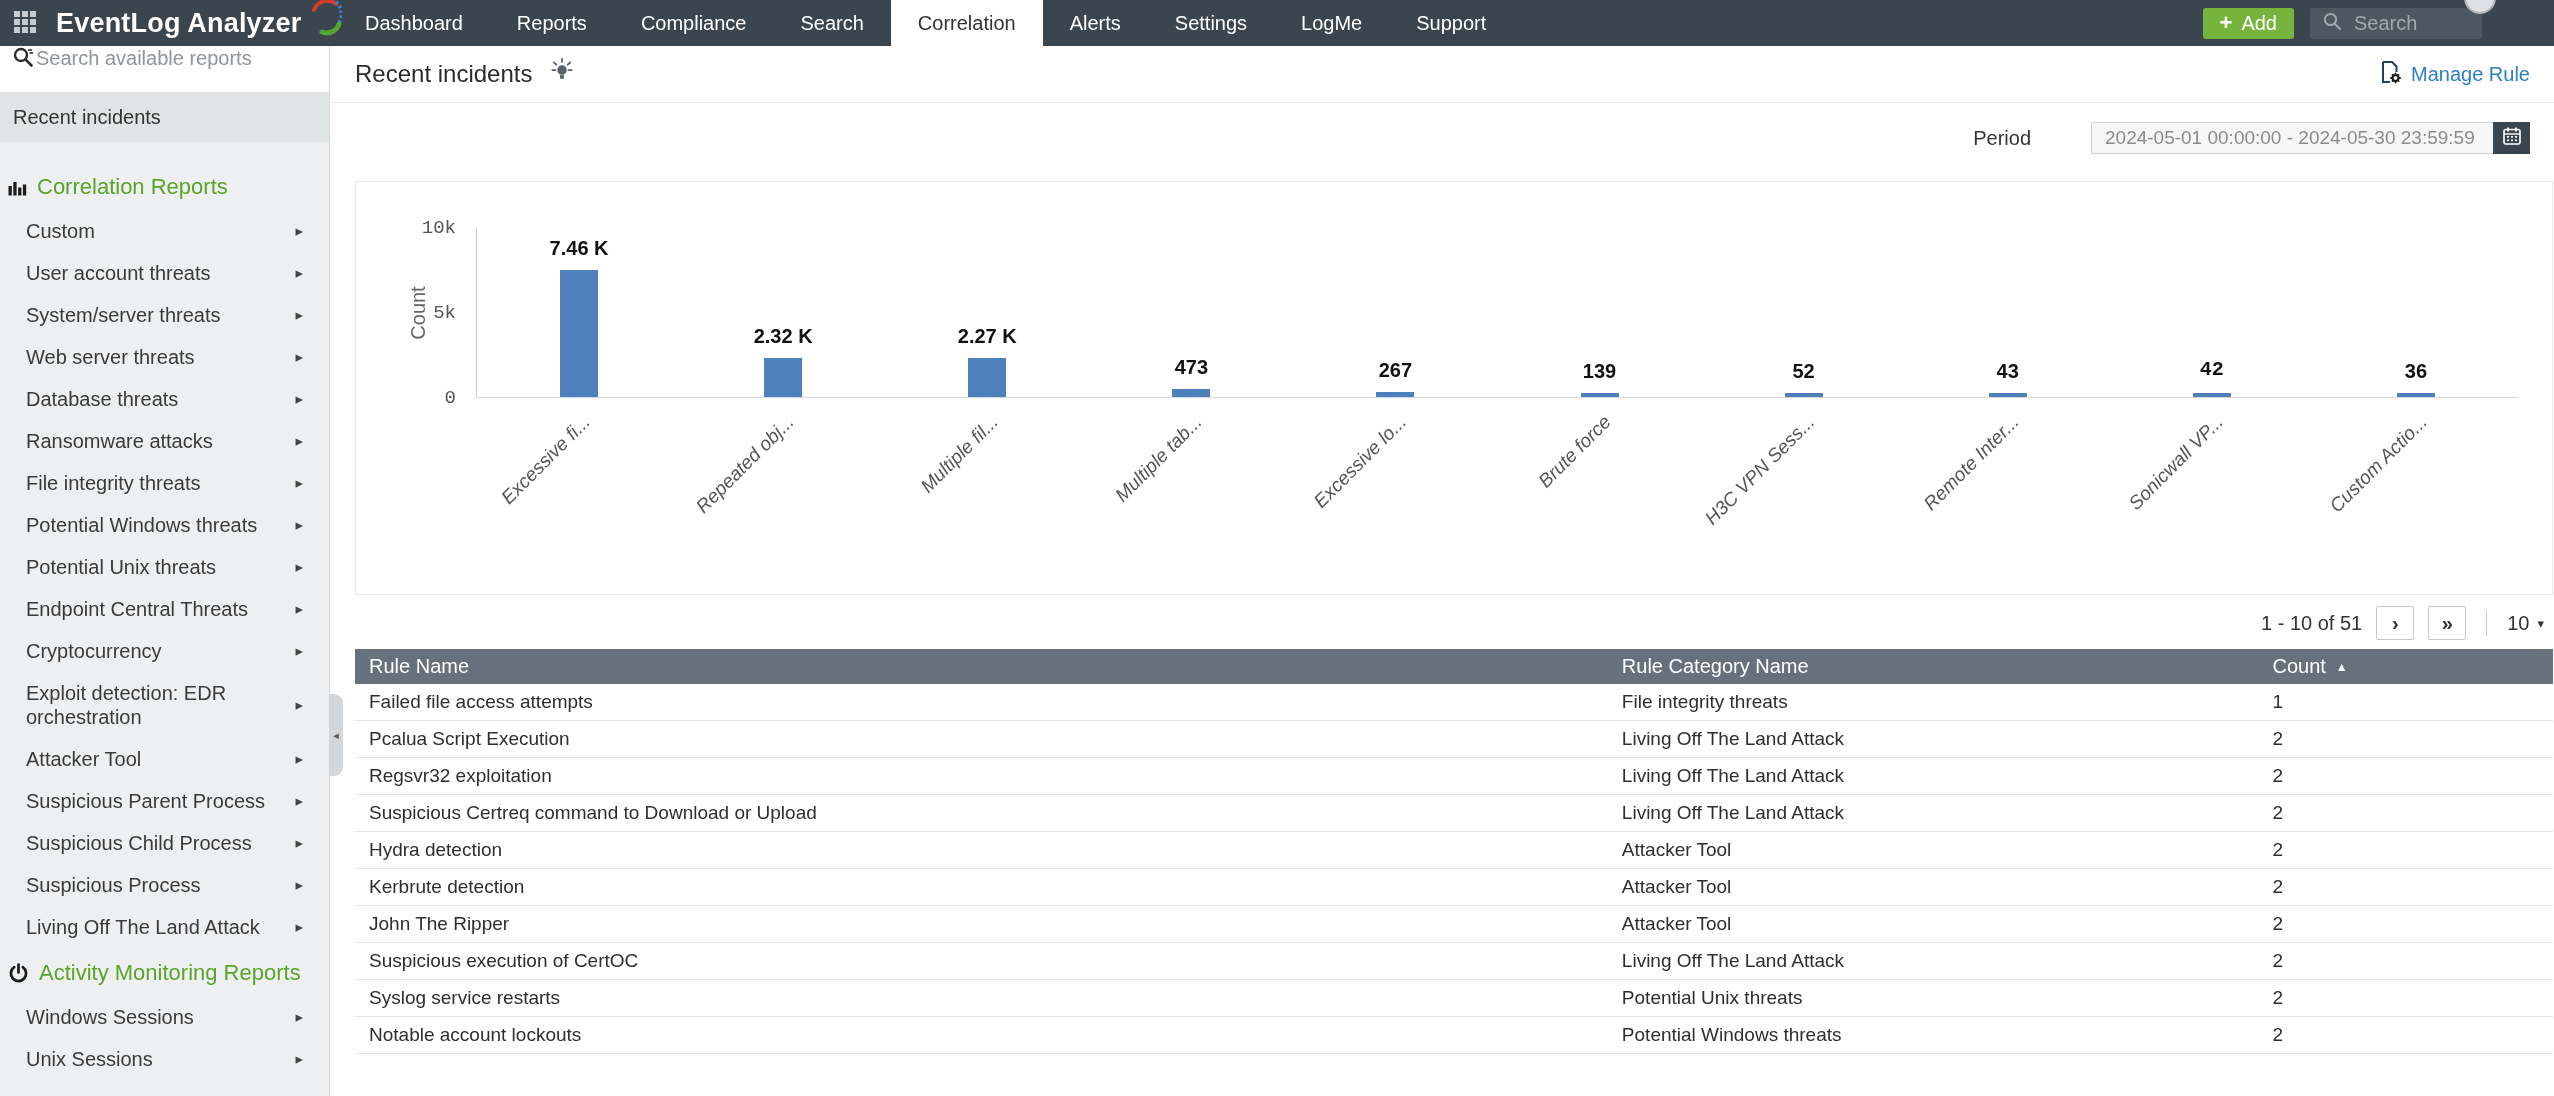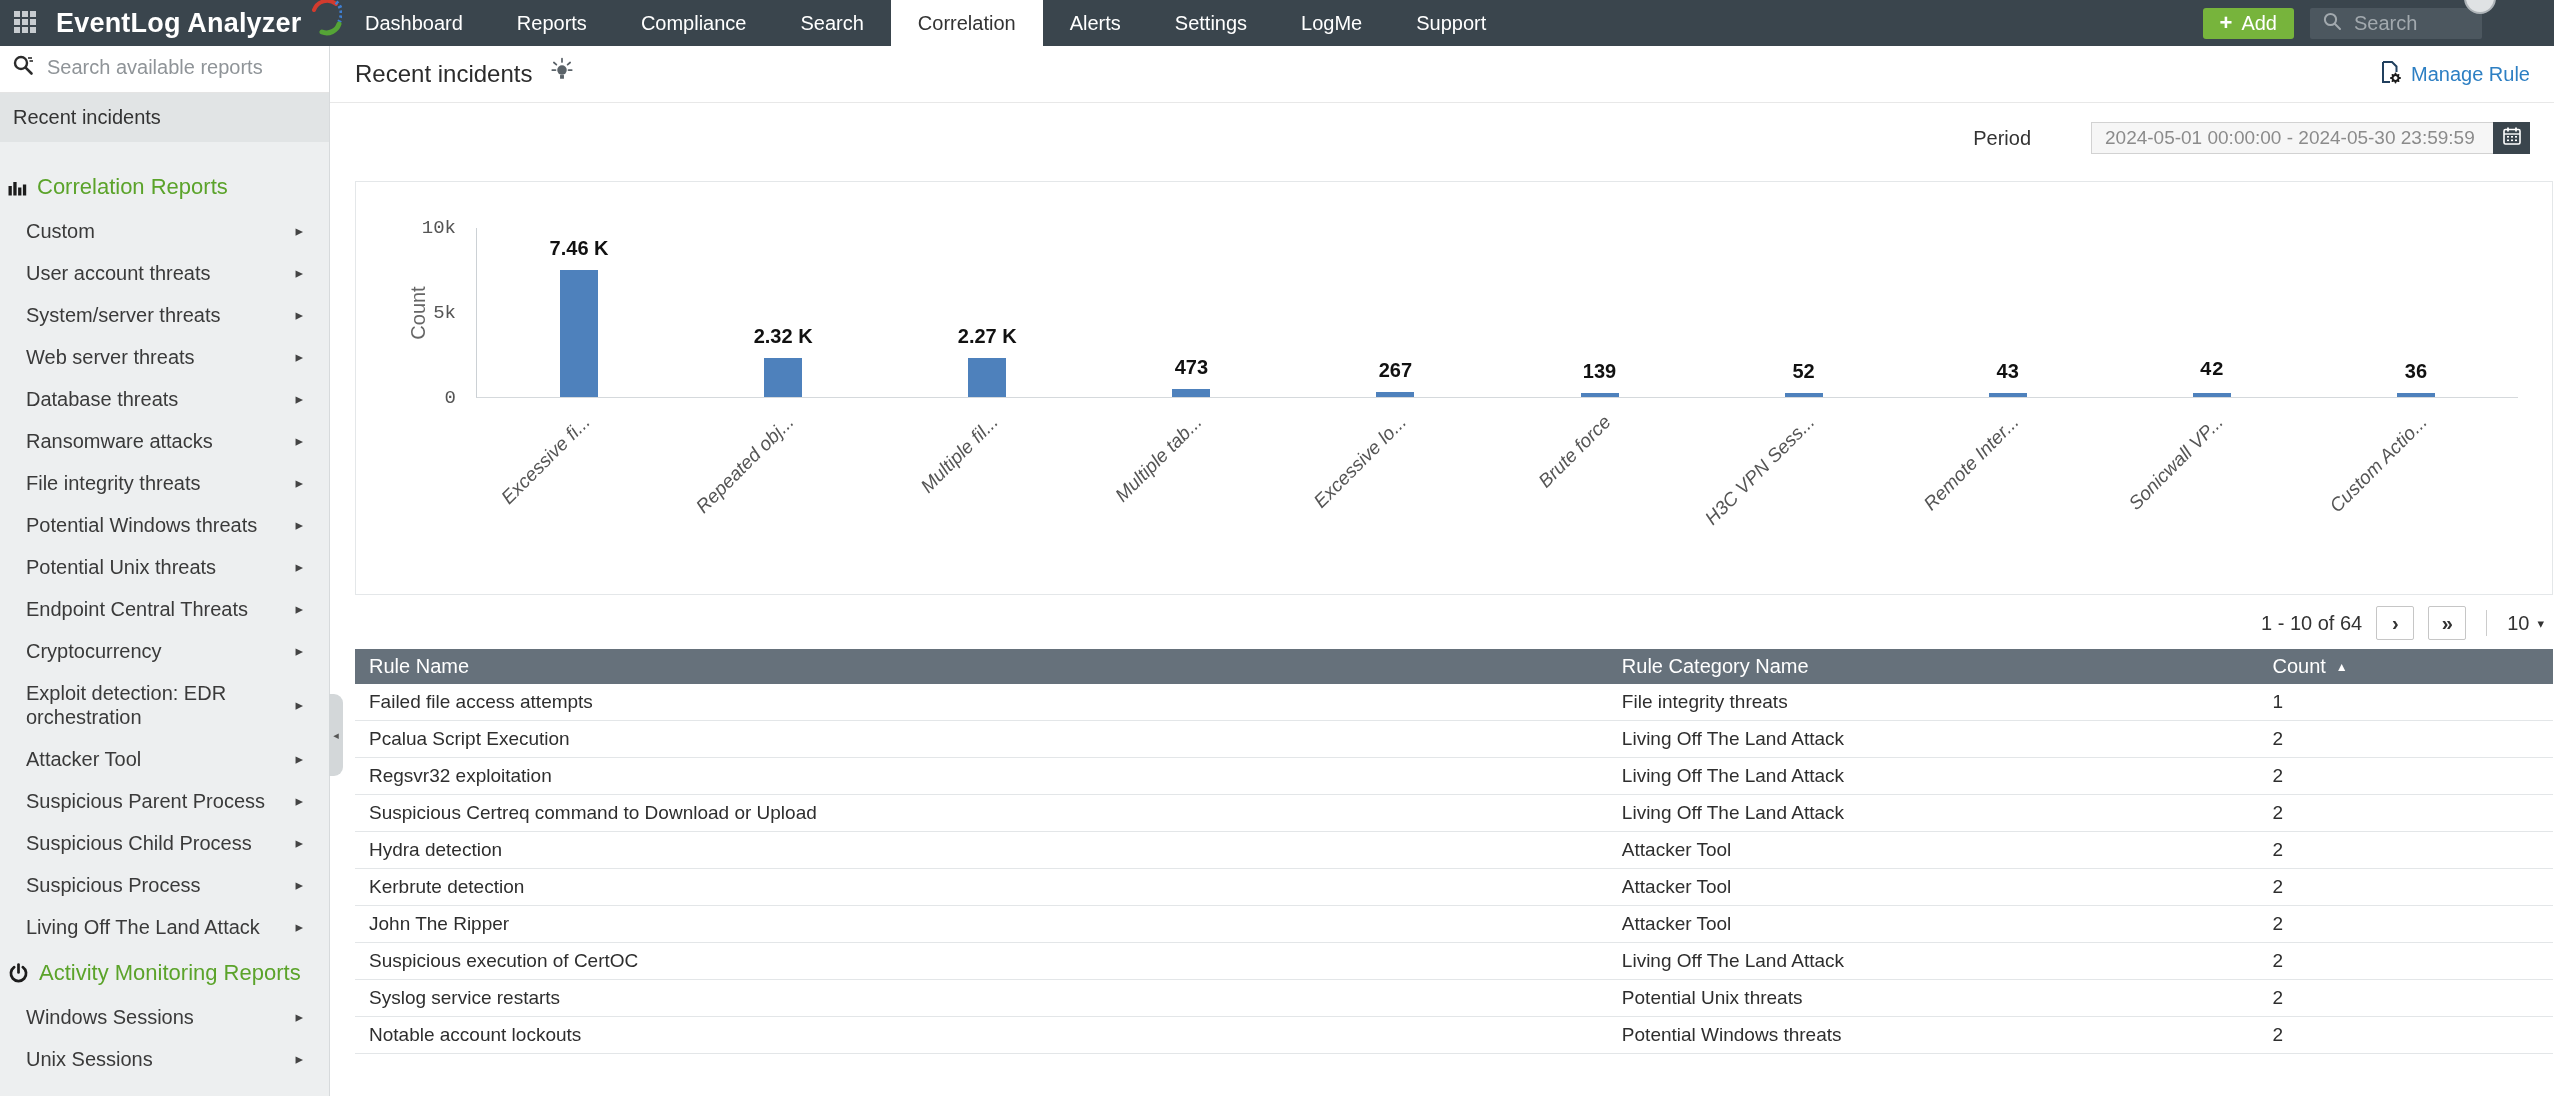--- a/index.html
+++ b/index.html
@@ -21,21 +21,21 @@
   .add-btn { background:#77b43c; color:#fff; font-size:20px; height:31px; display:flex; align-items:center; gap:9px; padding:0 17px; border-radius:3px; cursor:pointer; }
   .add-plus { font-size:22px; font-weight:700; line-height:1; }
   .nav-search { background:#4c575f; height:31px; width:172px; display:flex; align-items:center; gap:10px; padding:0 12px; border-radius:2px; color:#a9b0b5; }
   .nav-search input { background:transparent; border:none; outline:none; width:108px; font-size:20px; color:#c6cbcf; font-family:inherit; }
   .nav-search input::placeholder { color:#a2a9ae; }
   .avatar { position:absolute; top:-18px; right:58px; width:32px; height:32px; border-radius:50%; background:#dfe2e4; border:2px solid #aeb4b8; cursor:pointer; }
   
   .layout { display:flex; height:1050px; }
   
   .sidebar { width:330px; background:#edeff0; border-right:1px solid #d7dadc; position:relative; flex:none; }
-  .side-search { height:47px; background:#fff; border-bottom:1px solid #e4e4e4; display:flex; align-items:flex-end; gap:11px; padding:12px 12px; }
+  .side-search { height:47px; background:#fff; border-bottom:1px solid #e4e4e4; display:flex; align-items:flex-start; padding:0 12px; }
   .side-search svg { flex:none; }
   .side-search input { border:none; outline:none; background:transparent; font-size:20px; color:#444; width:260px; font-family:inherit; }
   .side-search input::placeholder { color:#8f9498; }
   .recent-item { height:49px; background:#e1e4e5; display:flex; align-items:center; padding-left:13px; font-size:20px; color:#333; cursor:pointer; }
   .side-sections { padding-top:20px; }
   .side-section-header { display:flex; align-items:center; gap:10px; padding:10px 0 10px 8px; font-size:22px; color:#5ba32a; margin-top:2px; }
   .side-section-icon { display:flex; align-items:center; }
   .side-item { position:relative; padding:9px 46px 9px 26px; font-size:20px; color:#3a3a3a; line-height:24px; cursor:pointer; }
   .side-item-arrow { position:absolute; right:26px; top:50%; transform:translateY(-50%); font-size:15px; color:#444; }
   .collapse-handle { position:absolute; right:-14px; top:648px; width:14px; height:82px; background:#d3d7d9; border-radius:0 9px 9px 0; display:flex; align-items:center; justify-content:center; font-size:11px; color:#555; cursor:pointer; z-index:6; }
@@ -309,21 +309,21 @@
           </div>
           <div class="slot">
             <div class="bar" style="height: 4px; background: rgb(78, 129, 188);"></div>
             <div class="bar-value" style="bottom: 14px;">36</div>
             <div class="xlabel">Custom Actio...</div>
           </div>
         </div>
     </div>
 
     <div class="pagination">
-      <span>1 - 10 of 64</span>
+      <span>1 - 10 of 51</span>
       <div class="pg-btn">
           <span>›</span>
         </div>
       <div class="pg-btn">
           <span>»</span>
         </div>
       <div class="pg-divider"></div>
       <div class="page-size">
         <span>10</span>
         <span class="caret">▾</span>

